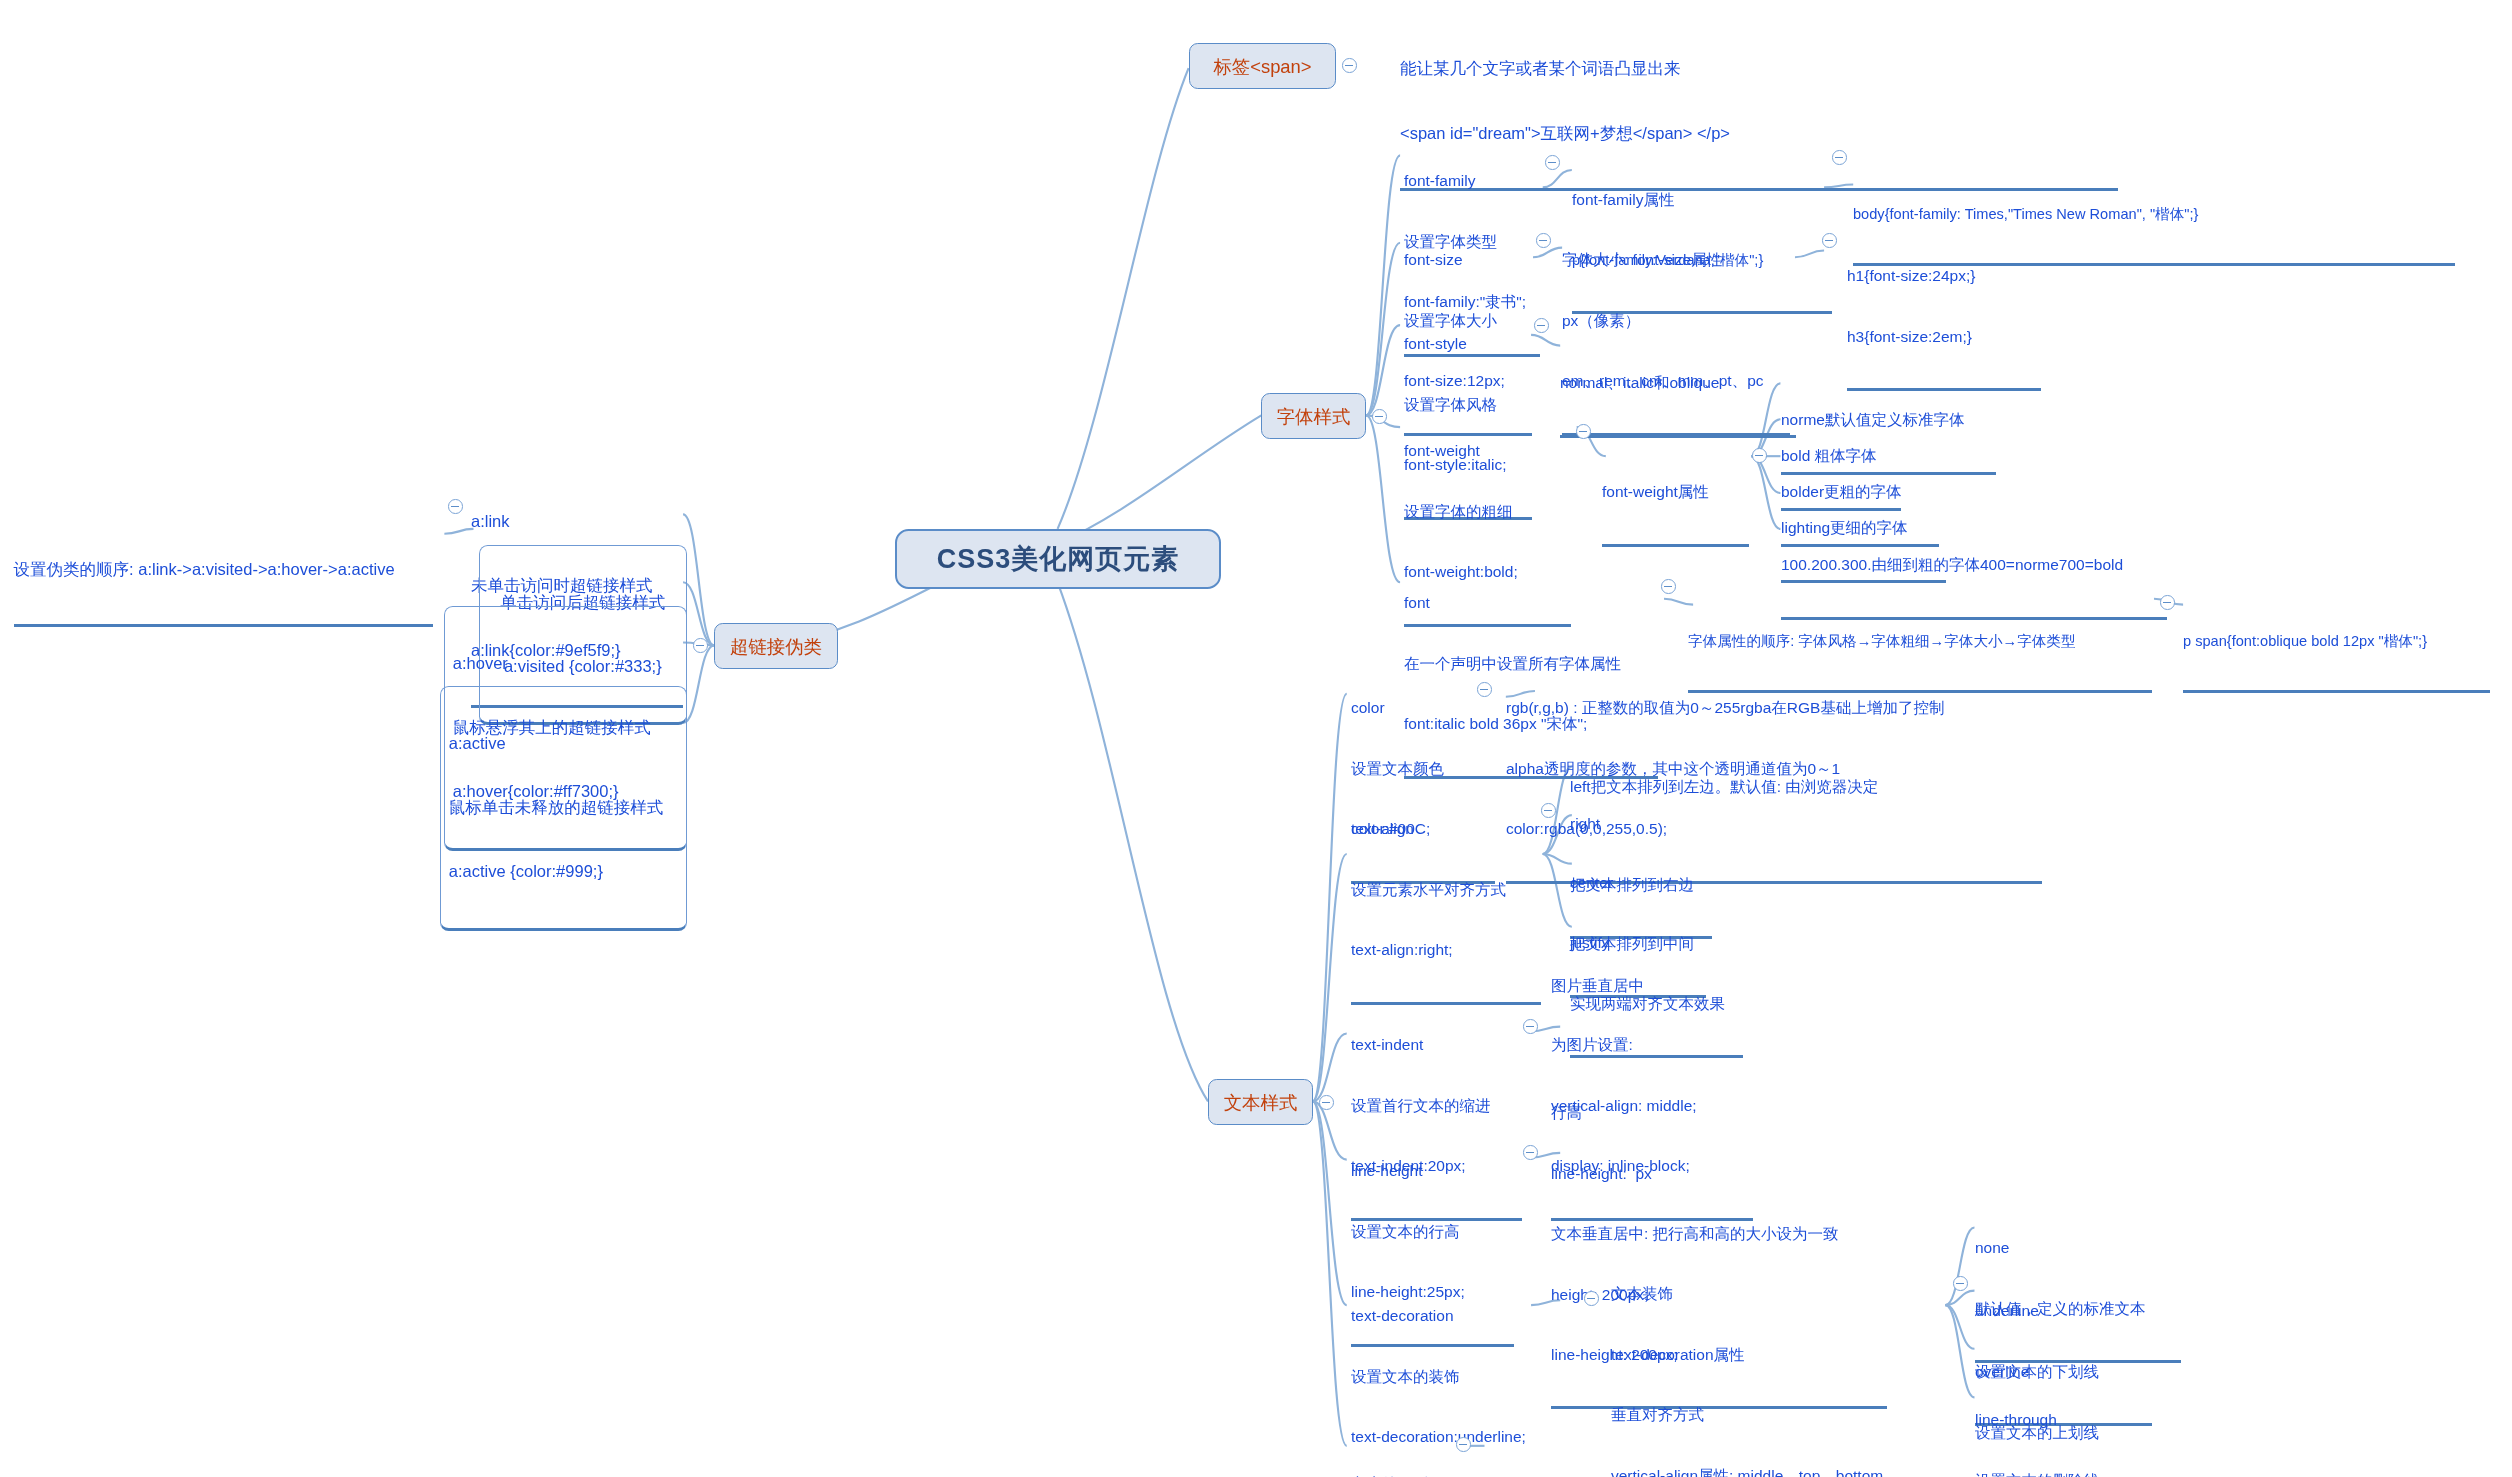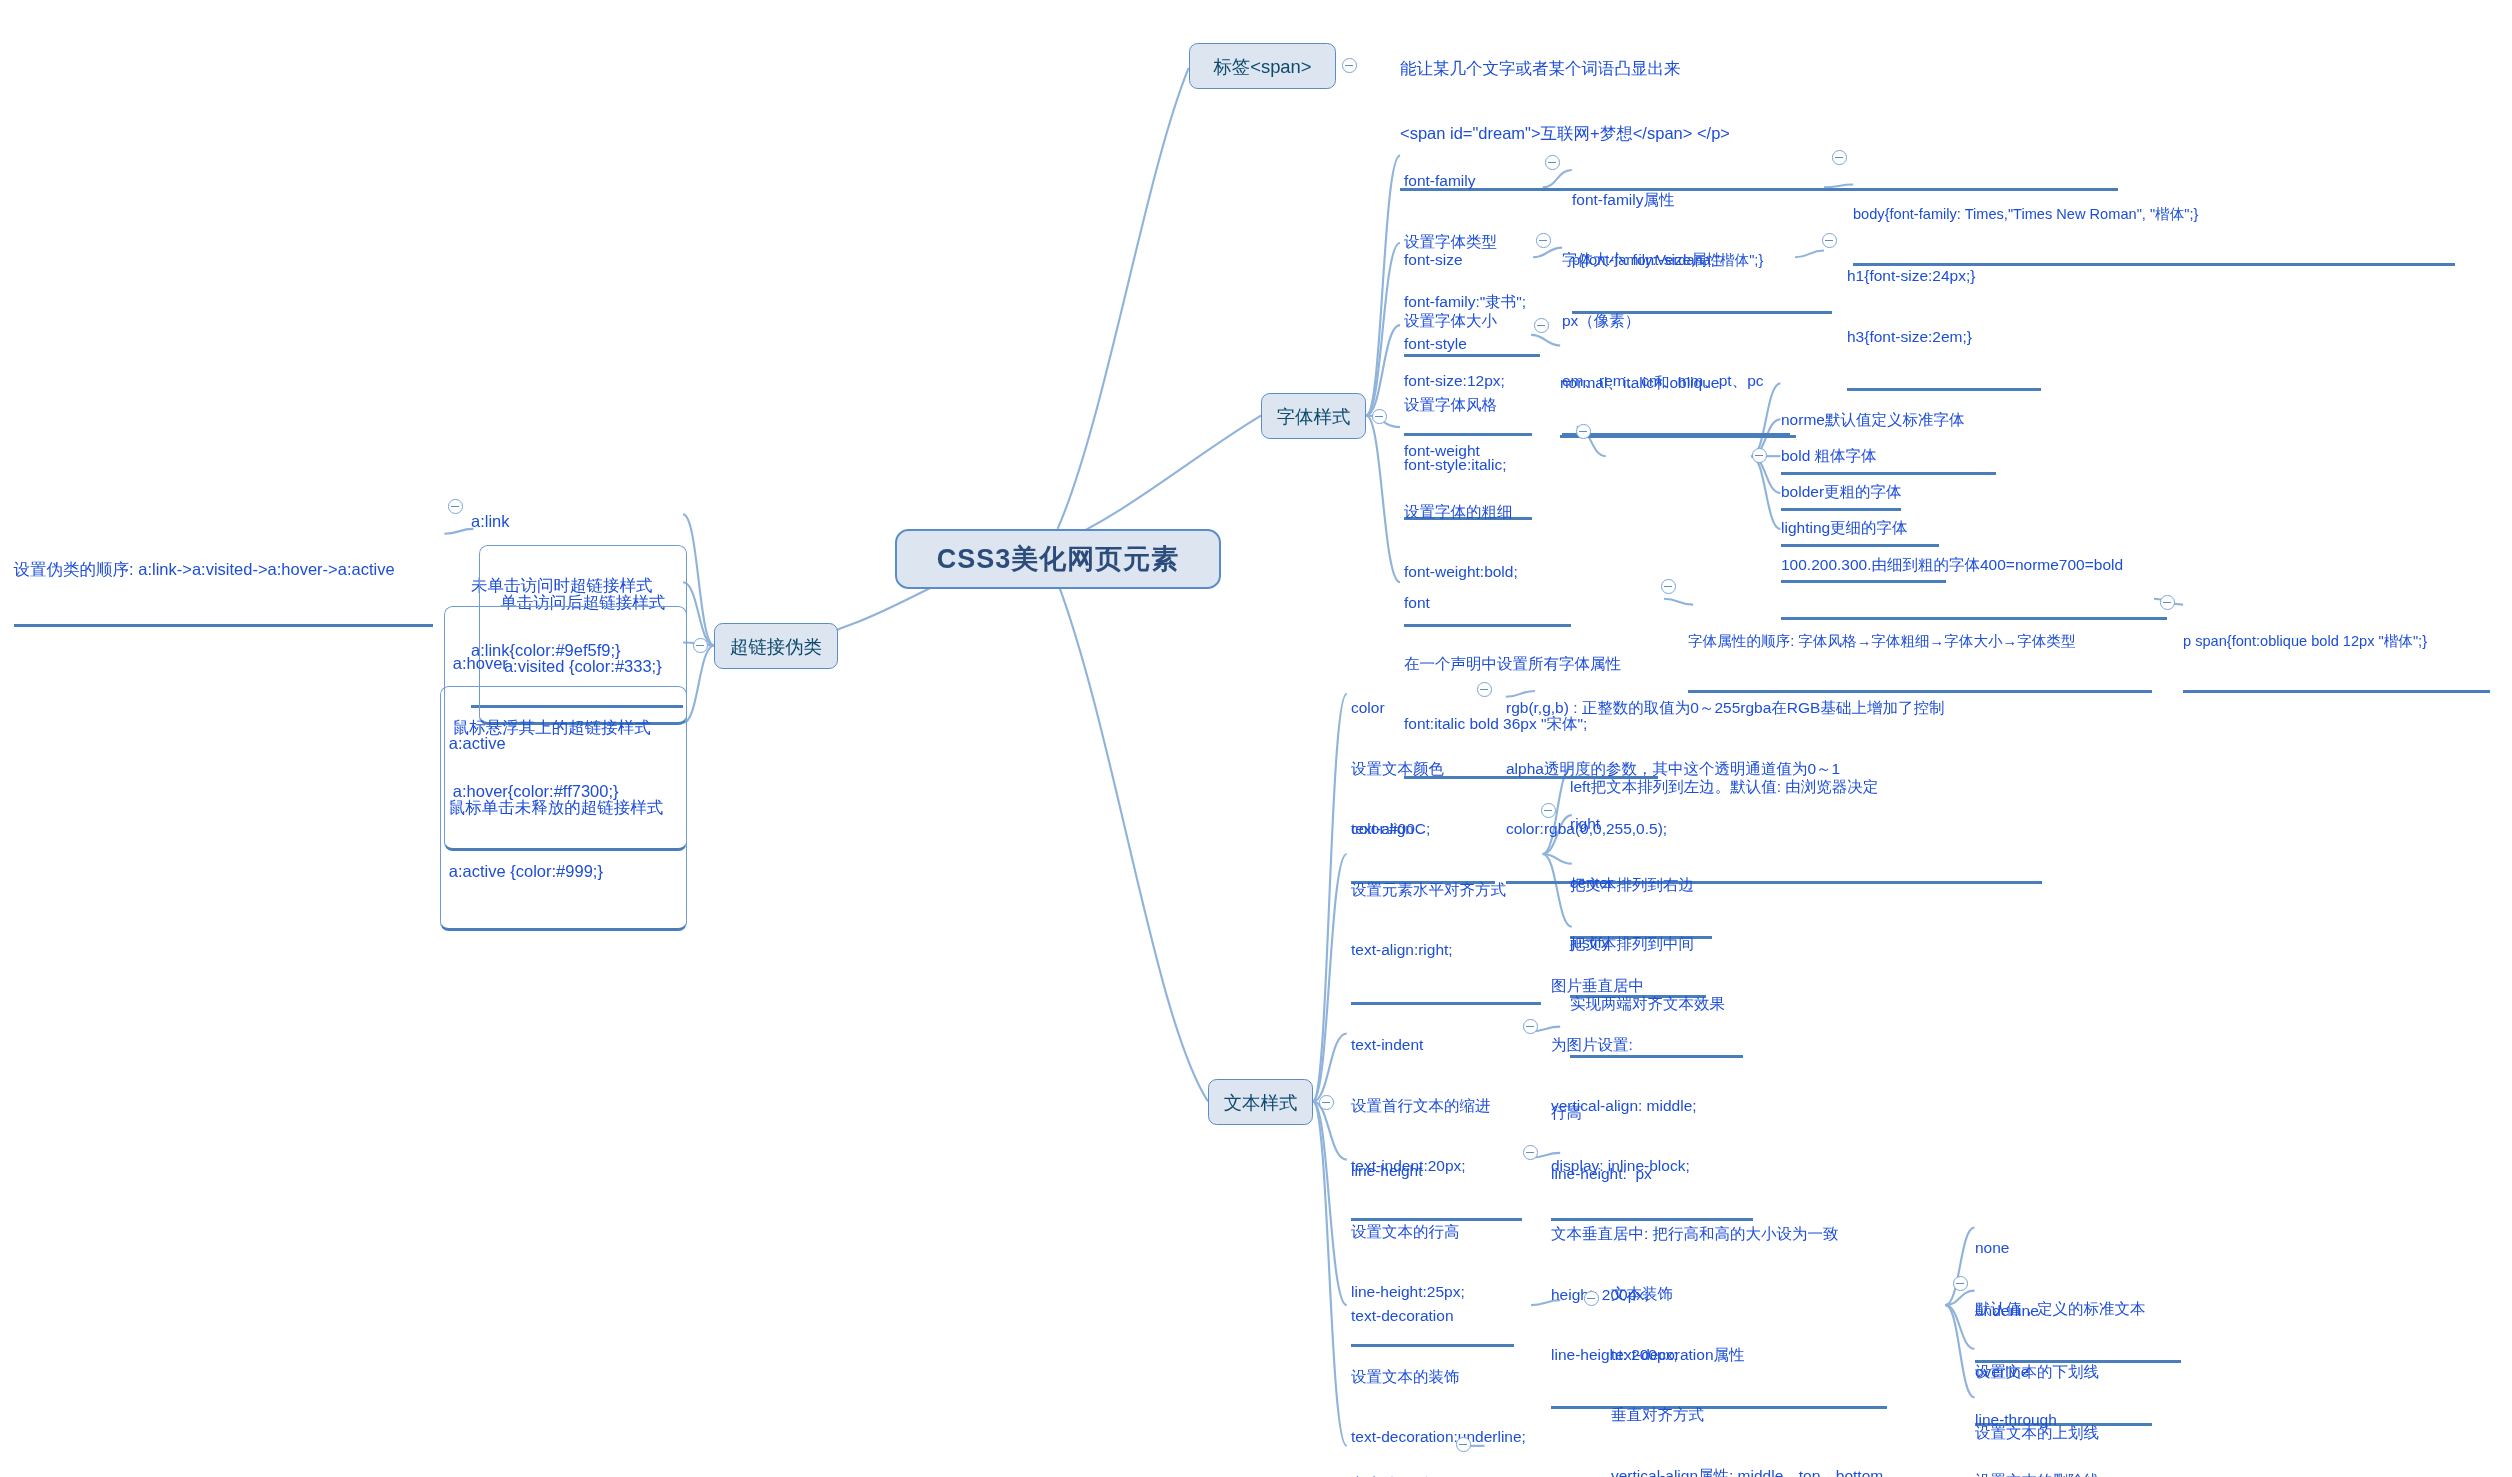--- a/index.html
+++ b/index.html
@@ -37,21 +37,21 @@
   }
 
   
   .branch-node{
     position:absolute;
     box-sizing:border-box;
     background:#dde5f1;
     border:1.9px solid #5a8cc8;
     border-radius:8.7px;
     display:flex;align-items:center;justify-content:center;
-    color:#0c4a6e;
+    color:#c2410c;
     white-space:nowrap;
   }
 
   
   .topic{
     position:absolute;
     white-space:pre;
     line-height:1.30;
     color:#1d4ed8;
   }
@@ -240,20 +240,23 @@
   <div class="topic ul fs-16" style="left:1560px;top:333px;width:236px;">
     <span class="ln">normal、italic和oblique</span>
   </div>
 
   <div class="topic ul fs-16" style="left:1404px;top:401px;width:167px;">
     <span class="ln">font-weight</span>
     <span class="ln">设置字体的粗细</span>
     <span class="ln">font-weight:bold;</span>
   </div>
   <div class="toggle" style="left:1576px;top:424px;"></div>
+  <div class="topic ul fs-16" style="left:1602px;top:442px;width:147px;">
+    <span class="ln">font-weight属性</span>
+  </div>
   <div class="toggle" style="left:1752px;top:448px;"></div>
 
   <div class="topic ul fs-16" style="left:1781px;top:370px;width:215px;">
     <span class="ln">norme默认值定义标准字体</span>
   </div>
   <div class="topic ul fs-16" style="left:1781px;top:406px;width:120px;">
     <span class="ln">bold 粗体字体</span>
   </div>
   <div class="topic ul fs-16" style="left:1781px;top:442px;width:158px;">
     <span class="ln">bolder更粗的字体</span>

